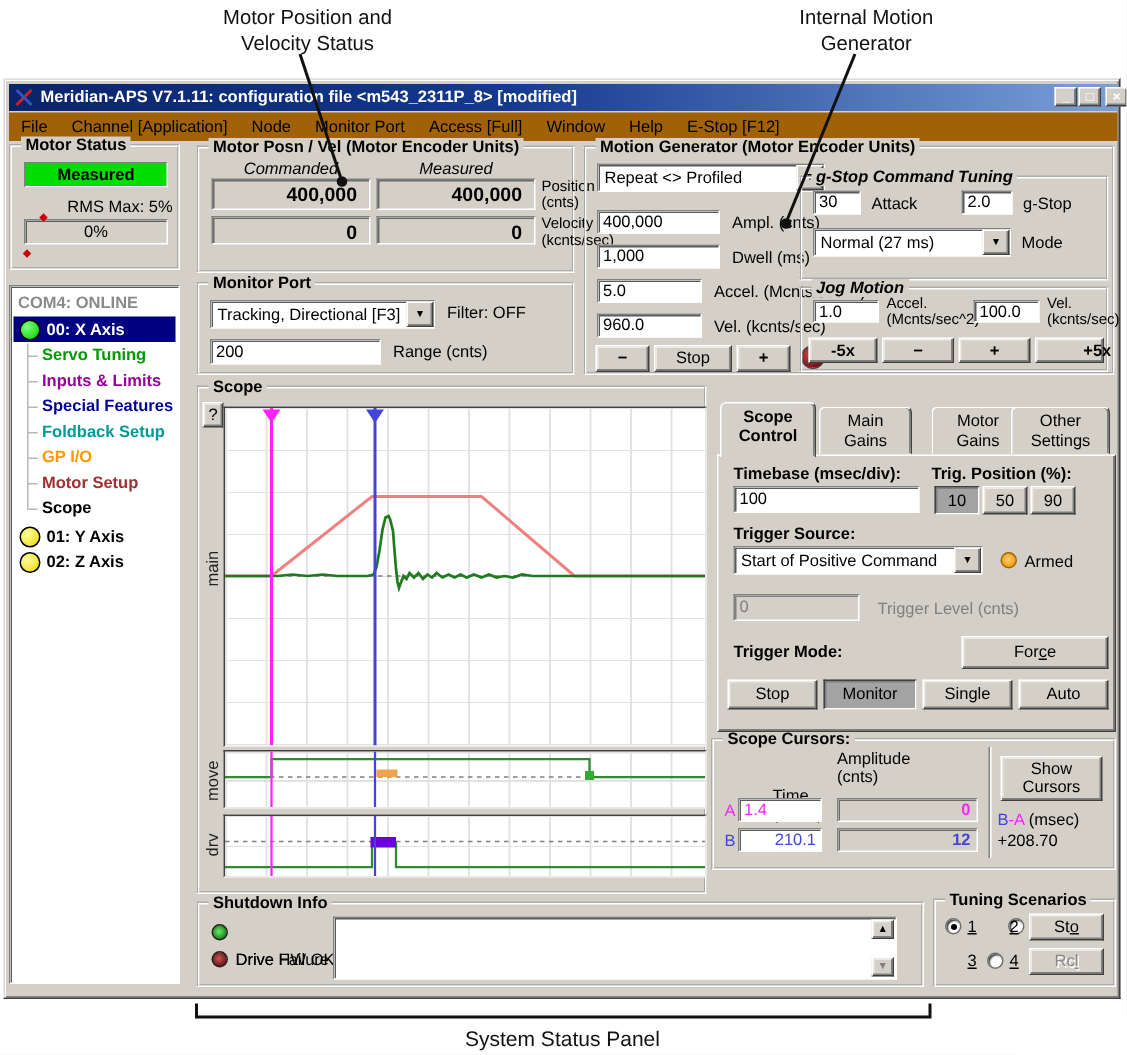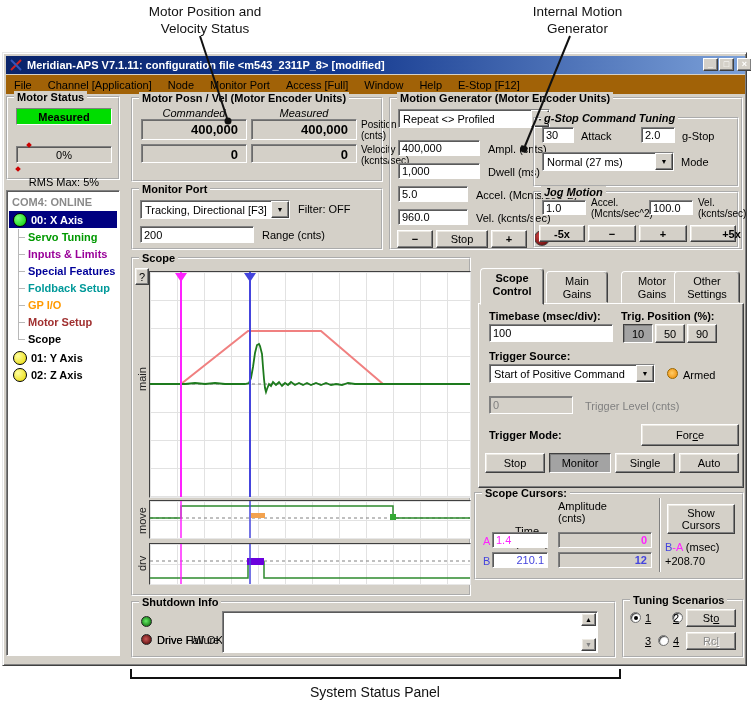--- a/index.html
+++ b/index.html
@@ -102,21 +102,21 @@
       <span class="menu-item">Window</span>
       <span class="menu-item">Help</span>
       <span class="menu-item">E-Stop [F12]</span>
     </div>
   </div>
 
   <div class="abs group" style="left:6px;top:96px;width:114px;height:84px;">
     <div class="glabel">Motor Status</div>
     <div class="abs" style="left:8px;top:10px;width:96px;height:17px;background:#00dd00;border:1px solid;border-color:#808080 #fff #fff #808080;
          font-weight:bold;text-align:center;line-height:16px;">Measured</div>
-    <div class="abs" style="left:8px;top:34px;width:96px;text-align:center;margin-top:44px;">RMS Max: 5%</div>
+    <div class="abs" style="left:24px;top:34px;width:96px;text-align:center;">RMS Max: 5%</div>
     <div class="abs sunkbox" style="left:8px;top:48px;width:96px;height:17px;background:#d4d0c8;text-align:center;line-height:16px;">0%</div>
     <div class="abs" style="left:19px;top:45px;width:4px;height:4px;background:#cc0000;transform:rotate(45deg);"></div>
     <div class="abs" style="left:8px;top:69px;width:4px;height:4px;background:#cc0000;transform:rotate(45deg);"></div>
   </div>
 
   <div class="abs sunkbox" style="left:6px;top:190px;width:114px;height:466px;">
     <div class="abs bold" style="left: 5px; top: 5px; color: rgb(138, 138, 138);">COM4:  ONLINE</div>
     <div class="abs" style="left:2px;top:20px;width:108px;height:17px;background:#000080;display:flex;align-items:center;">
       <span class="led" style="width:12px;height:12px;background:radial-gradient(circle at 4px 4px,#7dff7d,#00cc00);border:1px solid #000;margin:0 4px 0 4px;"></span>
       <span class="bold" style="color: rgb(255, 255, 255);">00: X Axis</span>

